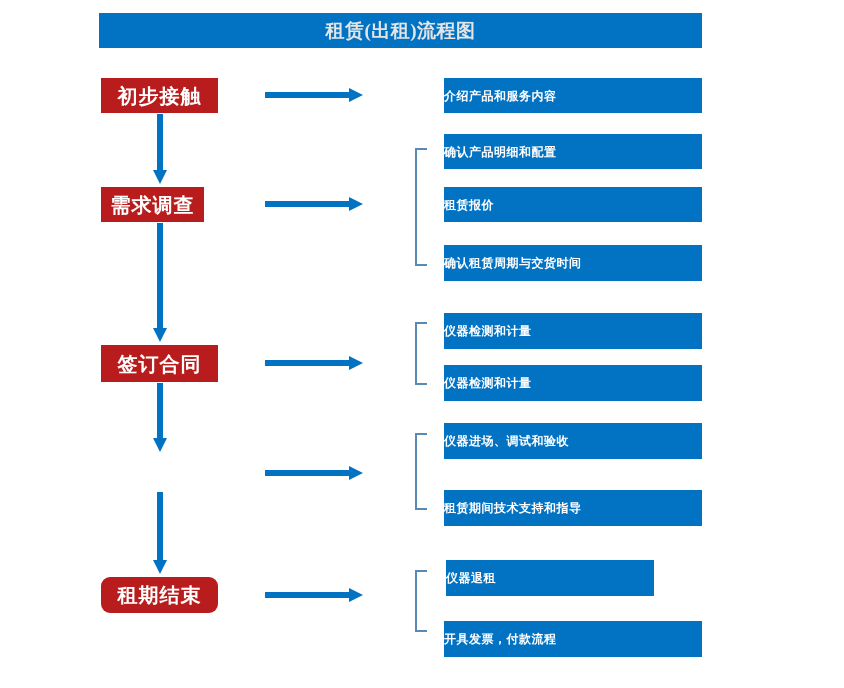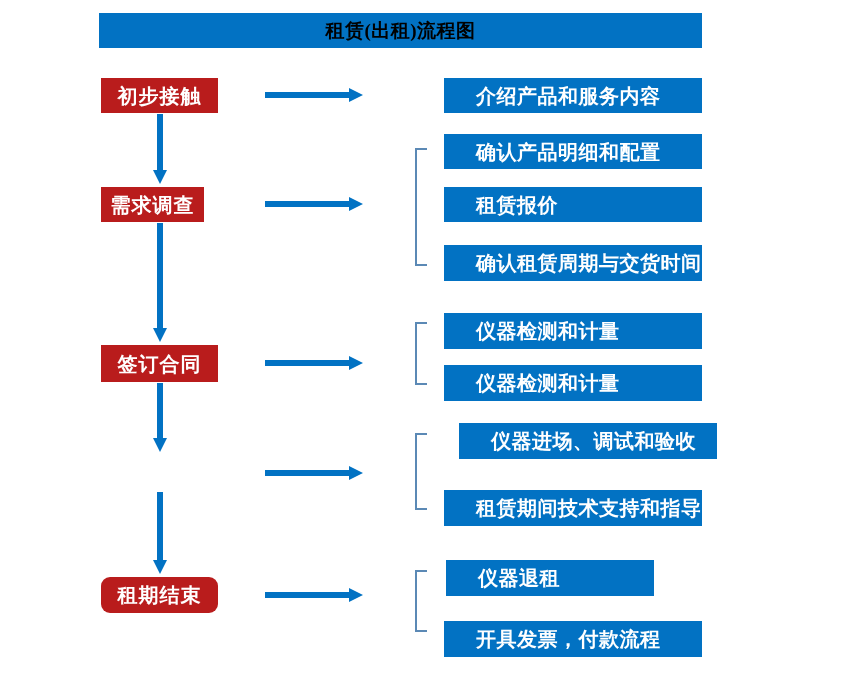--- a/index.html
+++ b/index.html
@@ -18,21 +18,21 @@
     background: #ffffff;
     overflow: hidden;
   }
   .title-banner {
     position: absolute;
     left: 99px;
     top: 13px;
     width: 603px;
     height: 35px;
     background: #0272C3;
-    color: #000000;
+    color: #e5e5e5;
     font-size: 19px;
     font-weight: bold;
     display: flex;
     align-items: center;
     justify-content: center;
     letter-spacing: 0.5px;
     line-height: 1;
   }
   .stage-box {
     position: absolute;
@@ -43,26 +43,26 @@
     display: flex;
     align-items: center;
     justify-content: center;
     letter-spacing: 1px;
     line-height: 1;
   }
   .detail-box {
     position: absolute;
     background: #0272C3;
     color: #ffffff;
-    font-size: 20px;
+    font-size: 12px;
     font-weight: bold;
     display: flex;
     align-items: center;
     justify-content: flex-start;
-    padding-left: 32px;
+    padding-left: 0;
     box-sizing: border-box;
     letter-spacing: 0.5px;
     line-height: 1;
   }
   .arrow-right {
     position: absolute;
     height: 18px;
   }
   .arrow-down {
     position: absolute;
@@ -184,21 +184,21 @@
   <div class="detail-box" style="left:444px; top:134px; width:258px; height:35px;">确认产品明细和配置</div>
 
   <div class="detail-box" style="left:444px; top:187px; width:258px; height:35px;">租赁报价</div>
 
   <div class="detail-box" style="left:444px; top:245px; width:258px; height:36px;">确认租赁周期与交货时间</div>
 
   <div class="detail-box" style="left:444px; top:313px; width:258px; height:36px;">仪器检测和计量</div>
 
   <div class="detail-box" style="left:444px; top:365px; width:258px; height:36px;">仪器检测和计量</div>
 
-  <div class="detail-box" style="left:444px; top:423px; width:258px; height:36px;margin-left:15px;">仪器进场、调试和验收</div>
+  <div class="detail-box" style="left:444px; top:423px; width:258px; height:36px;">仪器进场、调试和验收</div>
 
   <div class="detail-box" style="left:444px; top:490px; width:258px; height:36px;">租赁期间技术支持和指导</div>
 
   <div class="detail-box" style="left:446px; top:560px; width:208px; height:36px;">仪器退租</div>
 
   <div class="detail-box" style="left:444px; top:613px; width:258px; height:36px;margin-top:8px;">开具发票，付款流程</div>
 
 </div>
 
 </body></html>

